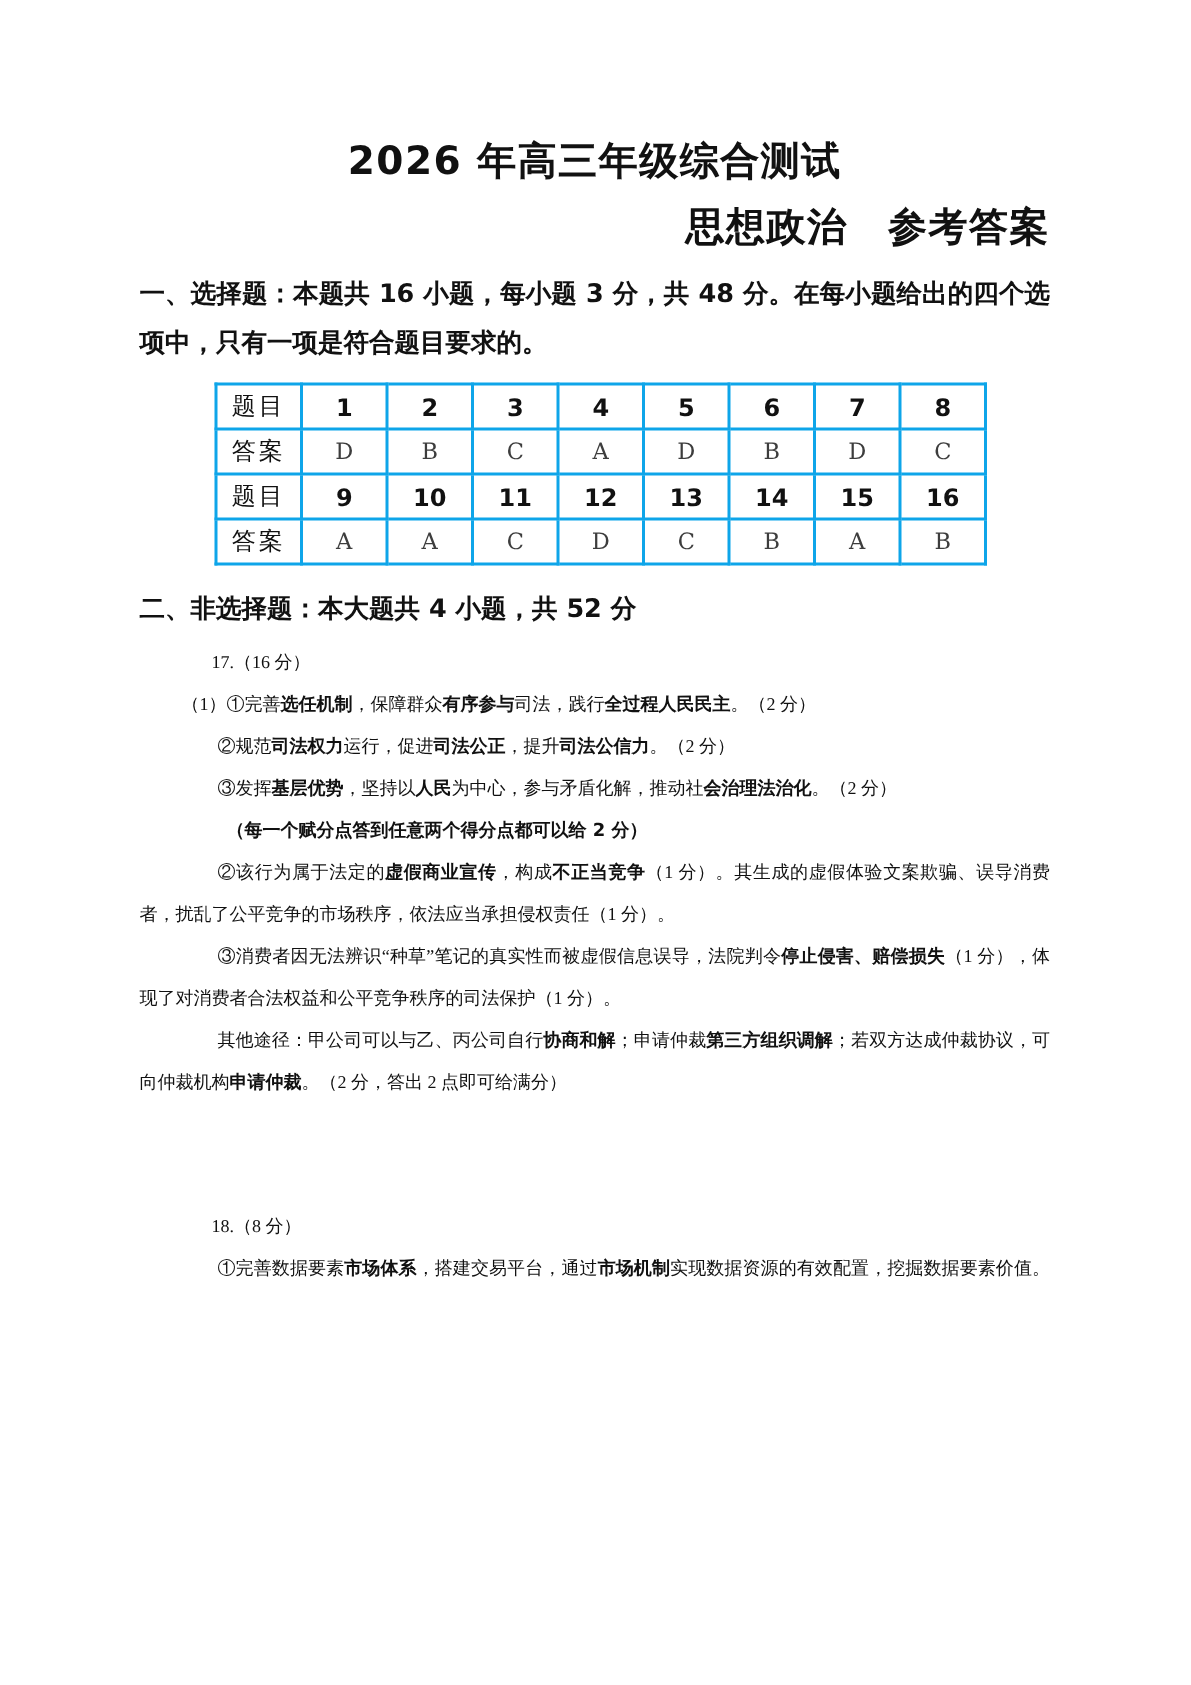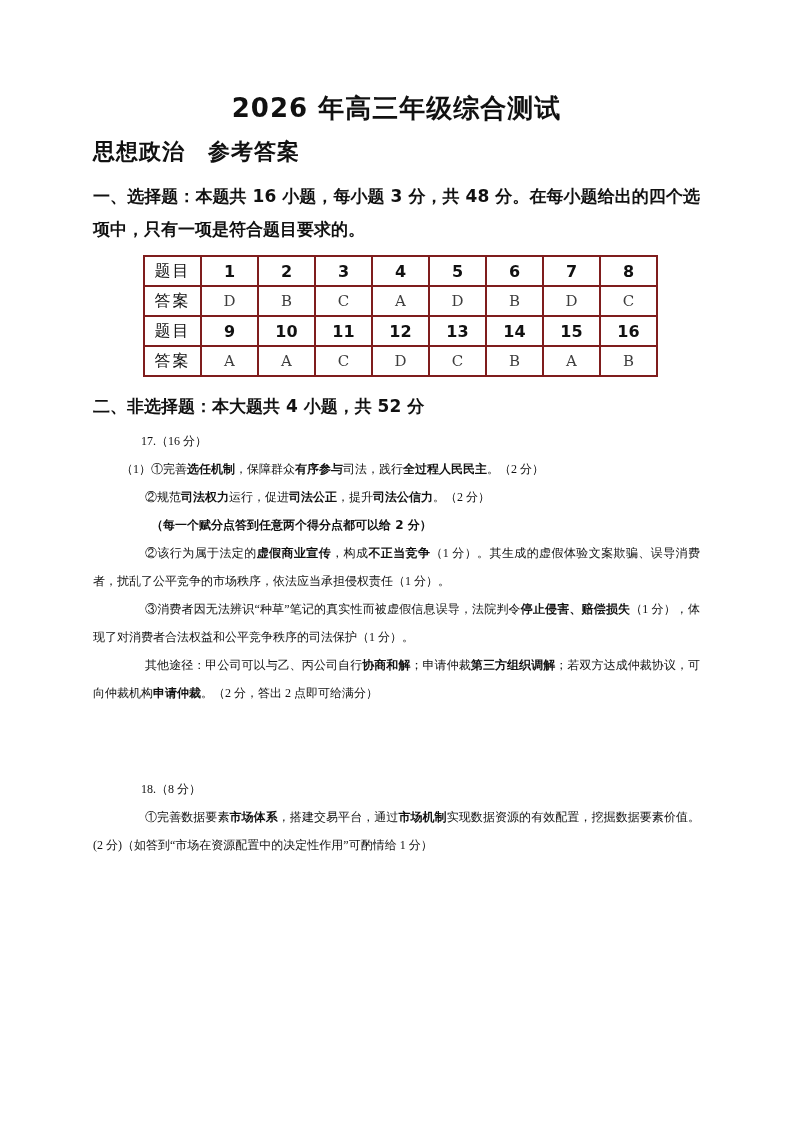--- a/index.html
+++ b/index.html
@@ -18,42 +18,42 @@
     margin: 0;
     text-align: center;
     font-size: 26px;
     line-height: 32px;
     font-weight: bold;
     font-family: "DejaVu Sans", sans-serif;
     letter-spacing: 1px;
   }
   .doc-subtitle {
     margin: 14px 0 0 0;
-    text-align: left;
-    font-size: 22px;
+    text-align: right;
+    font-size: 26px;
     line-height: 28px;
     font-weight: bold;
     font-family: "DejaVu Sans", sans-serif;
     letter-spacing: 1px;
   }
   .sec-heading {
     margin: 14px 0 0 0;
     font-size: 17px;
     line-height: 33px;
     font-weight: bold;
     font-family: "DejaVu Sans", sans-serif;
     text-align: justify;
   }
   table.answer-table {
     border-collapse: collapse;
     margin: 9px 0 0 50px;
     table-layout: fixed;
   }
   table.answer-table td {
-    border: 2px solid #7f1d1d;
+    border: 2px solid #0ea5e9;
     width: 55px;
     height: 28px;
     padding: 0;
     text-align: center;
     vertical-align: middle;
     font-size: 16px;
   }
   table.answer-table tr.row-answer td { border-top-width: 1px; }
   table.answer-table td.row-label {
     font-family: "Liberation Serif", "DejaVu Serif", serif;
@@ -143,20 +143,21 @@
         </tr>
       </tbody>
   </table>
 
   <p class="sec-heading second">二、非选择题：本大题共 4 小题，共 52 分</p>
 
   <div class="answer-content" id="answer-content">
       <p style="text-indent: 48px;"><span class="">17.（16 分）</span></p>
       <p style="text-indent: 28px;"><span class="">（1）①完善</span><span class="em">选任机制</span><span class="">，保障群众</span><span class="em">有序参与</span><span class="">司法，践行</span><span class="em">全过程人民民主</span><span class="">。（2 分）</span></p>
       <p style="text-indent: 52px;"><span class="">②规范</span><span class="em">司法权力</span><span class="">运行，促进</span><span class="em">司法公正</span><span class="">，提升</span><span class="em">司法公信力</span><span class="">。（2 分）</span></p>
+      <p style="text-indent: 52px;"><span class="">③发挥</span><span class="em">基层优势</span><span class="">，坚持以</span><span class="em">人民</span><span class="">为中心，参与矛盾化解，推动社</span><span class="em">会治理法治化</span><span class="">。（2 分）</span></p>
       <p style="text-indent: 58px;"><span class="em">（每一个赋分点答到任意两个得分点都可以给 2 分）</span></p>
       <p style="text-indent: 52px;"><span class="">②该行为属于法定的</span><span class="em">虚假商业宣传</span><span class="">，构成</span><span class="em">不正当竞争</span><span class="">（1 分）。其生成的虚假体验文案欺骗、误导消费者，扰乱了公平竞争的市场秩序，依法应当承担侵权责任（1 分）。</span></p>
       <p style="text-indent: 52px;"><span class="">③消费者因无法辨识“种草”笔记的真实性而被虚假信息误导，法院判令</span><span class="em">停止侵害、赔偿损失</span><span class="">（1 分），体现了对消费者合法权益和公平竞争秩序的司法保护（1 分）。</span></p>
       <p style="text-indent: 52px;"><span class="">其他途径：甲公司可以与乙、丙公司自行</span><span class="em">协商和解</span><span class="">；申请仲裁</span><span class="em">第三方组织调解</span><span class="">；若双方达成仲裁协议，可向仲裁机构</span><span class="em">申请仲裁</span><span class="">。（2 分，答出 2 点即可给满分）</span></p>
       <p class="gap-before" style="text-indent: 48px;"><span class="">18.（8 分）</span></p>
       <p style="text-indent: 52px;"><span class="">①完善数据要素</span><span class="em">市场体系</span><span class="">，搭建交易平台，通过</span><span class="em">市场机制</span><span class="">实现数据资源的有效配置，挖掘数据要素价值。(2 分)（如答到“市场在资源配置中的决定性作用”可酌情给 1 分）</span></p>
       <p style="text-indent: 52px;"><span class="">②</span><span class="em">深化国资国企改革，发挥国有企业在关键领域的引领作用</span><span class="">，推动公共数据资源开放共享，提升公共服务效能。(2 分)</span></p>
     </div>
 
 </div>

